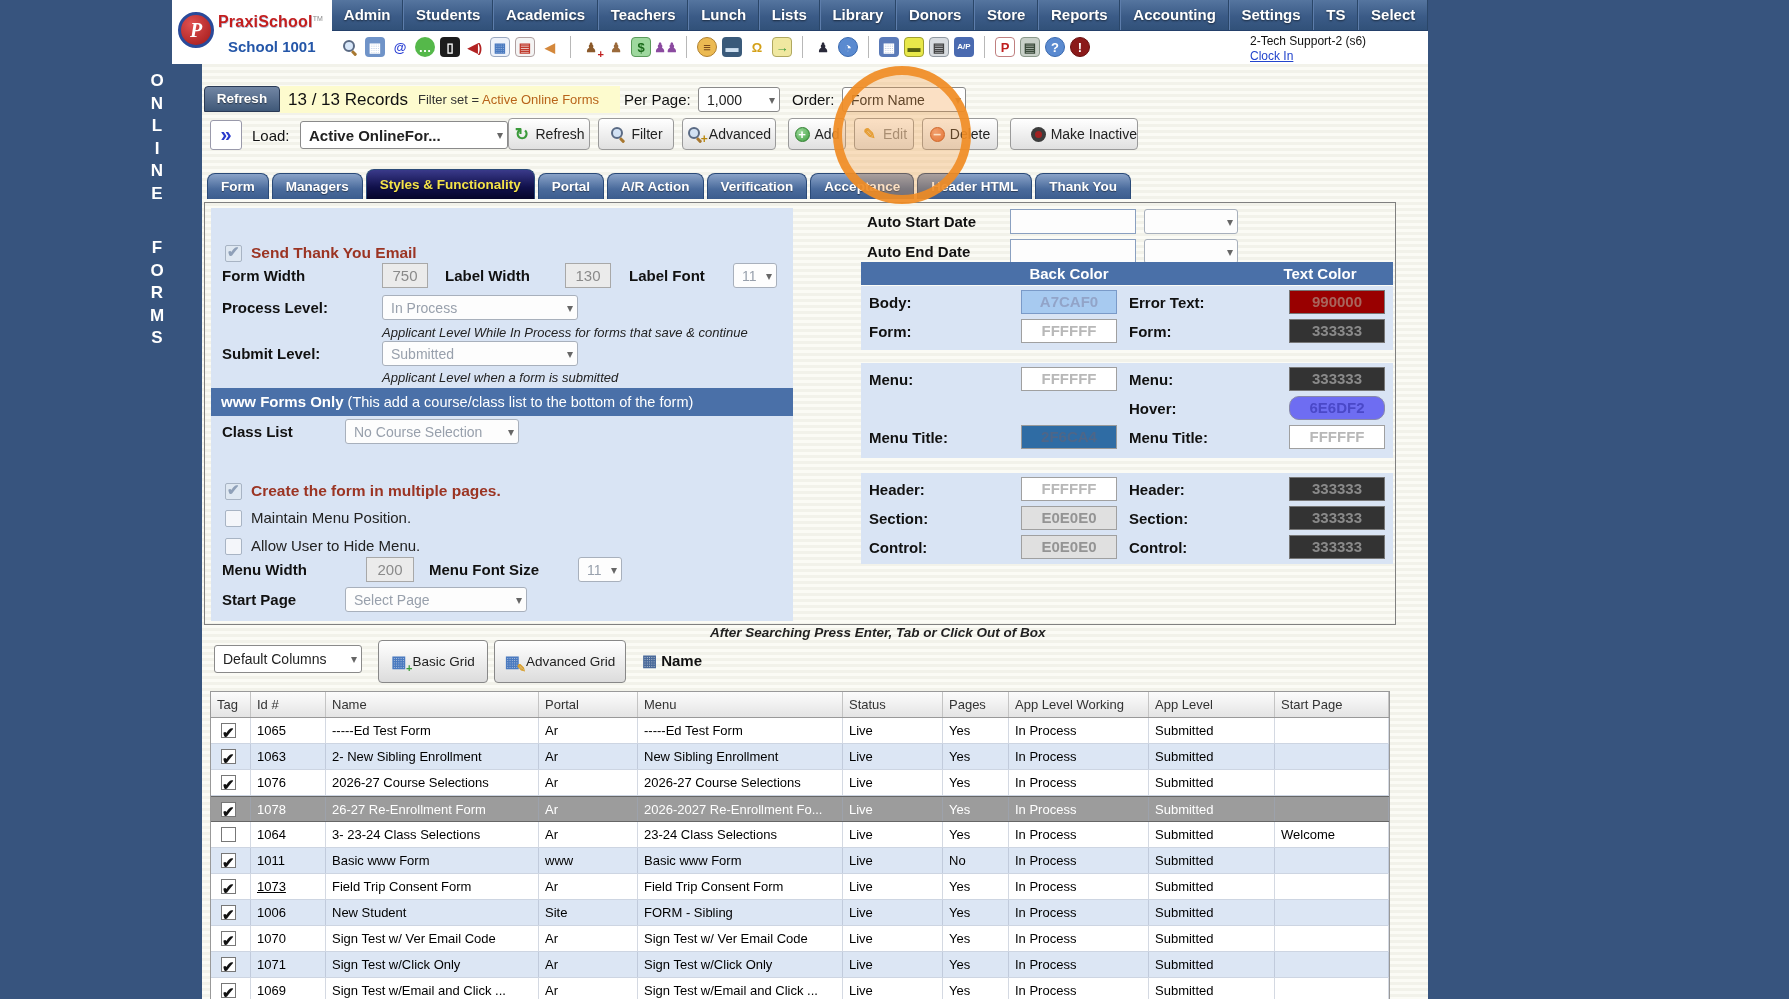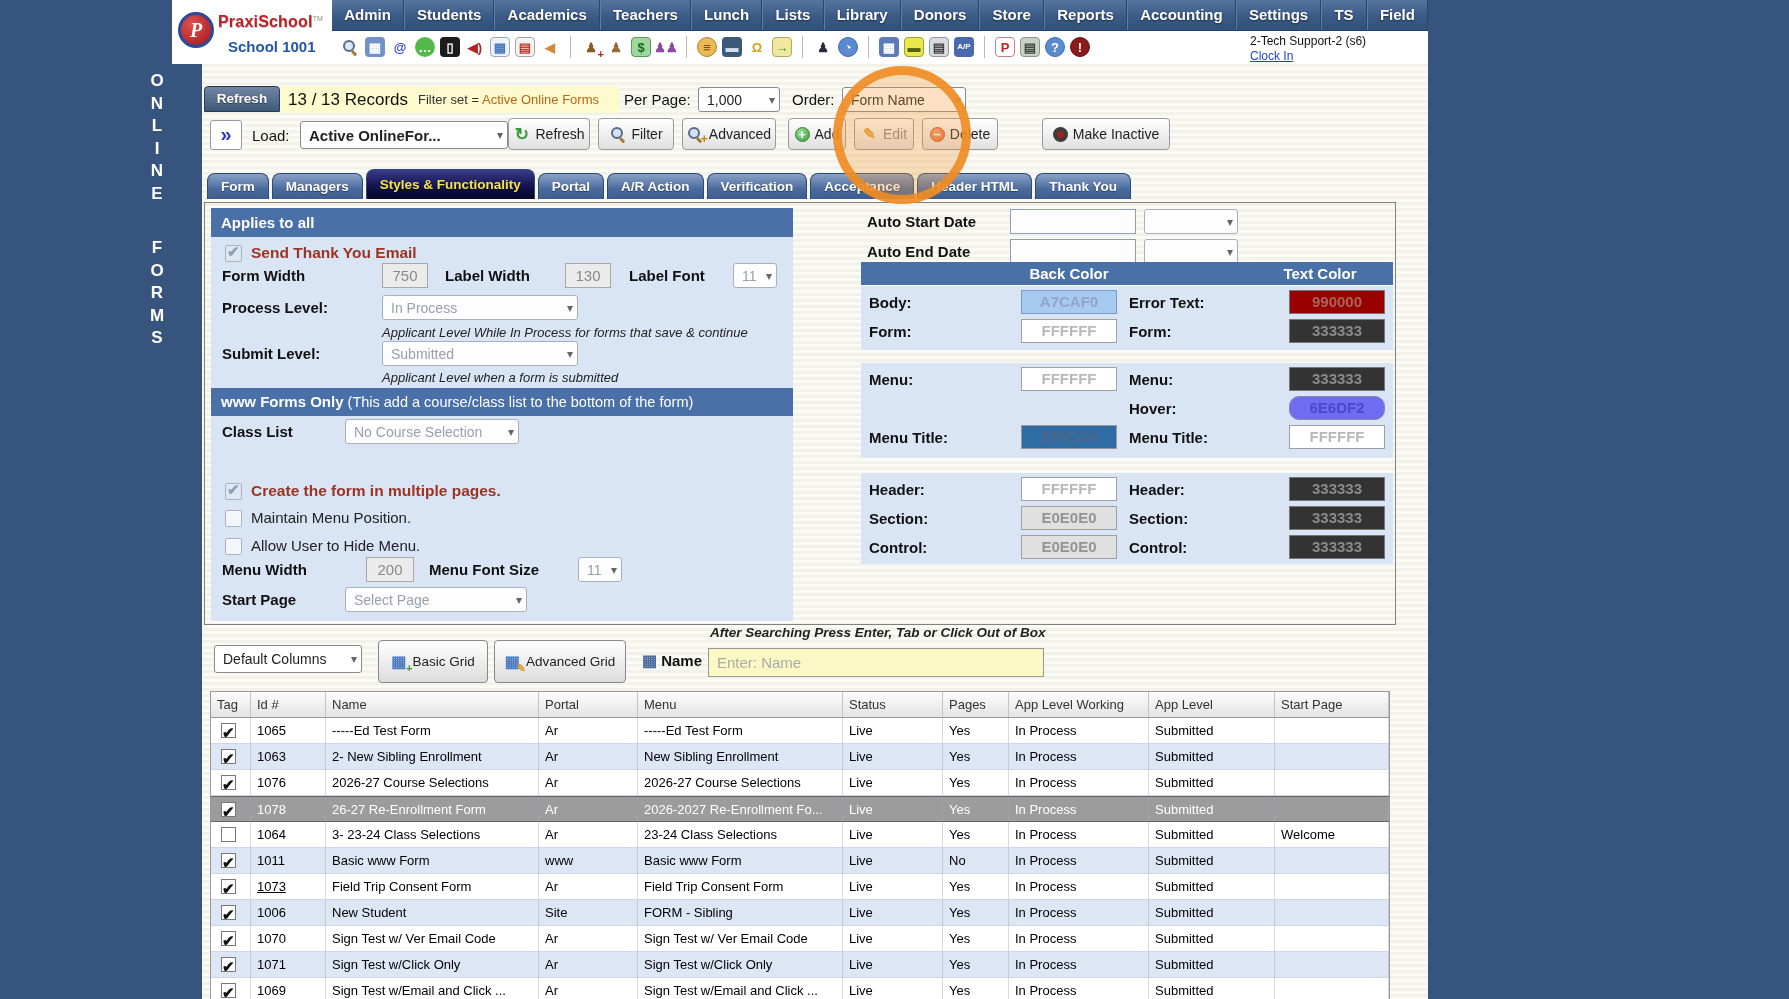--- a/index.html
+++ b/index.html
@@ -161,21 +161,21 @@
         <div class="nav-item">Teachers</div>
         <div class="nav-item">Lunch</div>
         <div class="nav-item">Lists</div>
         <div class="nav-item">Library</div>
         <div class="nav-item">Donors</div>
         <div class="nav-item">Store</div>
         <div class="nav-item">Reports</div>
         <div class="nav-item">Accounting</div>
         <div class="nav-item">Settings</div>
         <div class="nav-item">TS</div>
-        <div class="nav-item">Field</div>
+        <div class="nav-item">Select</div>
       </div>
     <div id="icon-bar">
       <div id="icon-list">
           <span class="tb-ic">
             <span class="mag"></span>
           </span>
           <span class="tb-ic" style="background: rgb(111, 147, 200);">
             <span class="tb-g" style="color: rgb(255, 255, 255);">▦</span>
           </span>
           <span class="tb-ic">
@@ -314,41 +314,40 @@
           <span class="blabel">Add</span>
         </div>
         <div class="act-btn" style="left: 652px; width: 60px;">
           <span class="bicon bicon-pencil">✎</span>
           <span class="blabel muted">Edit</span>
         </div>
         <div class="act-btn" style="left: 720px; width: 76px;">
           <span class="bicon bicon-minus">–</span>
           <span class="blabel">Delete</span>
         </div>
-        <div class="act-btn" style="left: 840px; width: 128px;">
+        <div class="act-btn" style="left: 808px; width: 128px; justify-content: flex-end;">
           <span class="bicon bicon-record"></span>
           <span class="blabel">Make Inactive</span>
         </div>
       </div>
 
     <div id="tabs">
         <div class="tab">Form</div>
         <div class="tab">Managers</div>
         <div class="tab active">Styles &amp; Functionality</div>
         <div class="tab">Portal</div>
         <div class="tab">A/R Action</div>
         <div class="tab">Verification</div>
         <div class="tab">Acceptance</div>
         <div class="tab">Header HTML</div>
         <div class="tab">Thank You</div>
       </div>
 
     <div id="panel">
       <div id="blue-panel">
-        <div class="sec-bar" style="top:0"><b>Applies to all</b></div>
         <span class="fcb checked" style="left:14px;top:37px"></span>
         <span class="red-label" style="left:40px;top:36px">Send Thank You Email</span>
 
         <span class="blk-label" style="left:11px;top:59px">Form Width</span>
         <div class="ro-input" style="left:171px;top:55px;width:46px">750</div>
         <span class="blk-label" style="left:234px;top:59px">Label Width</span>
         <div class="ro-input" style="left:354px;top:55px;width:46px">130</div>
         <span class="blk-label" style="left:418px;top:59px">Label Font</span>
         <div class="sel dis" style="left:522px;top:55px;width:44px">
           <span class="sel-val">11</span>
@@ -483,21 +482,20 @@
     </div>
     <div class="grid-btn" style="left:292px;top:576px;width:132px">
       <span class="grid-ic">▦<span class="mini" style="color:#d8a030">✎</span></span>
       <span>Advanced Grid</span>
     </div>
     <div id="name-label-wrap">
       <span class="grid-ic" style="color:#4a6a9a">▦</span>
       <span class="nm">Name</span>
     </div>
     <div id="search-hint">After Searching Press Enter, Tab or Click Out of Box</div>
-    <input id="name-search" type="text" placeholder="Enter: Name" style="">
 
     <div id="forms-table">
       <div id="fth">
           <span class="hc" style="width: 40px;">Tag</span>
           <span class="hc" style="width: 75px;">Id #</span>
           <span class="hc" style="width: 213px;">Name</span>
           <span class="hc" style="width: 99px;">Portal</span>
           <span class="hc" style="width: 205px;">Menu</span>
           <span class="hc" style="width: 100px;">Status</span>
           <span class="hc" style="width: 66px;">Pages</span>

